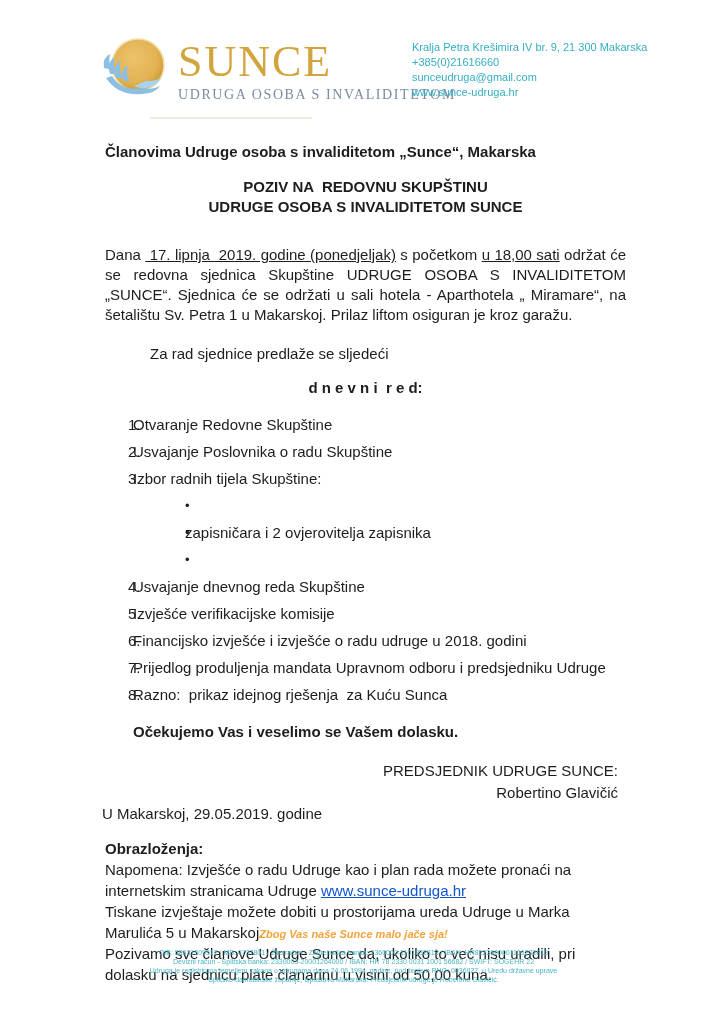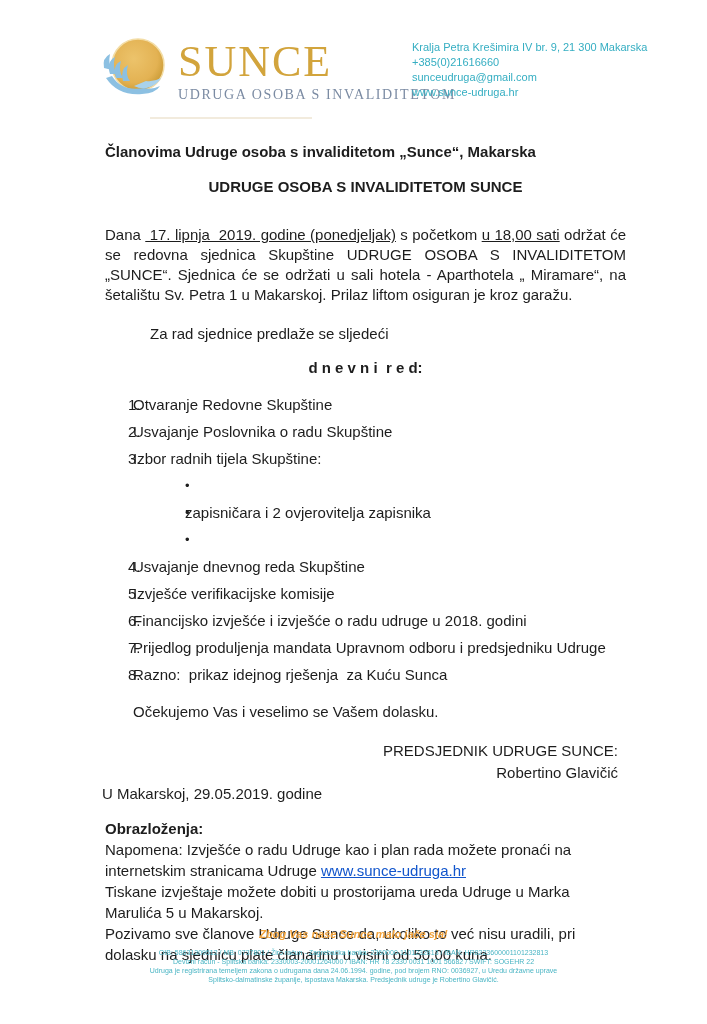--- a/index.html
+++ b/index.html
@@ -41,21 +41,21 @@
   .keep-ws { white-space:pre-wrap; }
   .u { text-decoration:underline; }
   .agenda-intro { margin-top:19px; padding-left:45px; }
   .agenda-heading { margin-top:14px; text-align:center; font-weight:bold; }
   .agenda { margin-top:13px; }
   .agenda-row { display:flex; line-height:27px; }
   .agenda-row .num { width:28px; padding-left:23px; flex:none; }
   .agenda-row .itext { flex:1; }
   .bullet-row { display:flex; line-height:27px; }
   .bullet-row .dot { width:30px; padding-left:80px; flex:none; font-size:13px; }
-  .closing { margin-top:14px; padding-left:28px; }
+  .closing { margin-top:14px; padding-left:28px;font-weight:bold; }
   .sig-block { margin-top:18px; text-align:right; padding-right:8px; line-height:22px; }
   .place-date { margin-top:0px; margin-left:-3px; }
   .expl-heading { font-weight:bold; margin-top:15px; }
   .note { line-height:21px; }
   .link { color:#1155cc; text-decoration:underline; cursor:pointer; }
   
   .slogan {
     position:absolute; top:928px; left:0; width:100%;
     text-align:center; font-size:11px; font-weight:bold; font-style:italic;
     color:#f2a33c;
@@ -99,20 +99,21 @@
     <div>Kralja Petra  Krešimira IV br. 9, 21 300 Makarska</div>
     <div>+385(0)21616660</div>
     <div>sunceudruga@gmail.com</div>
     <div>www.sunce-udruga.hr</div>
   </div>
 
   <div class="content">
 
     <div class="recipient">Članovima Udruge osoba s invaliditetom „Sunce“, Makarska</div>
 
+    <div class="title keep-ws">POZIV NA  REDOVNU SKUPŠTINU</div>
     <div class="title">UDRUGE OSOBA S INVALIDITETOM SUNCE</div>
     <div class="title-gap"></div>
 
     <p class="intro"><span>Dana </span><span class="u keep-ws"> 17. lipnja  2019. godine (ponedjeljak)</span><span> s početkom </span><span class="u">u 18,00 sati</span><span> održat će se redovna sjednica Skupštine UDRUGE OSOBA S INVALIDITETOM „SUNCE“. Sjednica će se održati u sali hotela -  Aparthotela „ Miramare“, na šetalištu Sv. Petra 1 u Makarskoj. Prilaz liftom osiguran je kroz garažu.</span></p>
 
     <div class="agenda-intro">Za rad sjednice predlaže se sljedeći</div>
     <div class="agenda-heading keep-ws">d n e v n i  r e d:</div>
 
     <div class="agenda">
       <div class="agenda-row">

